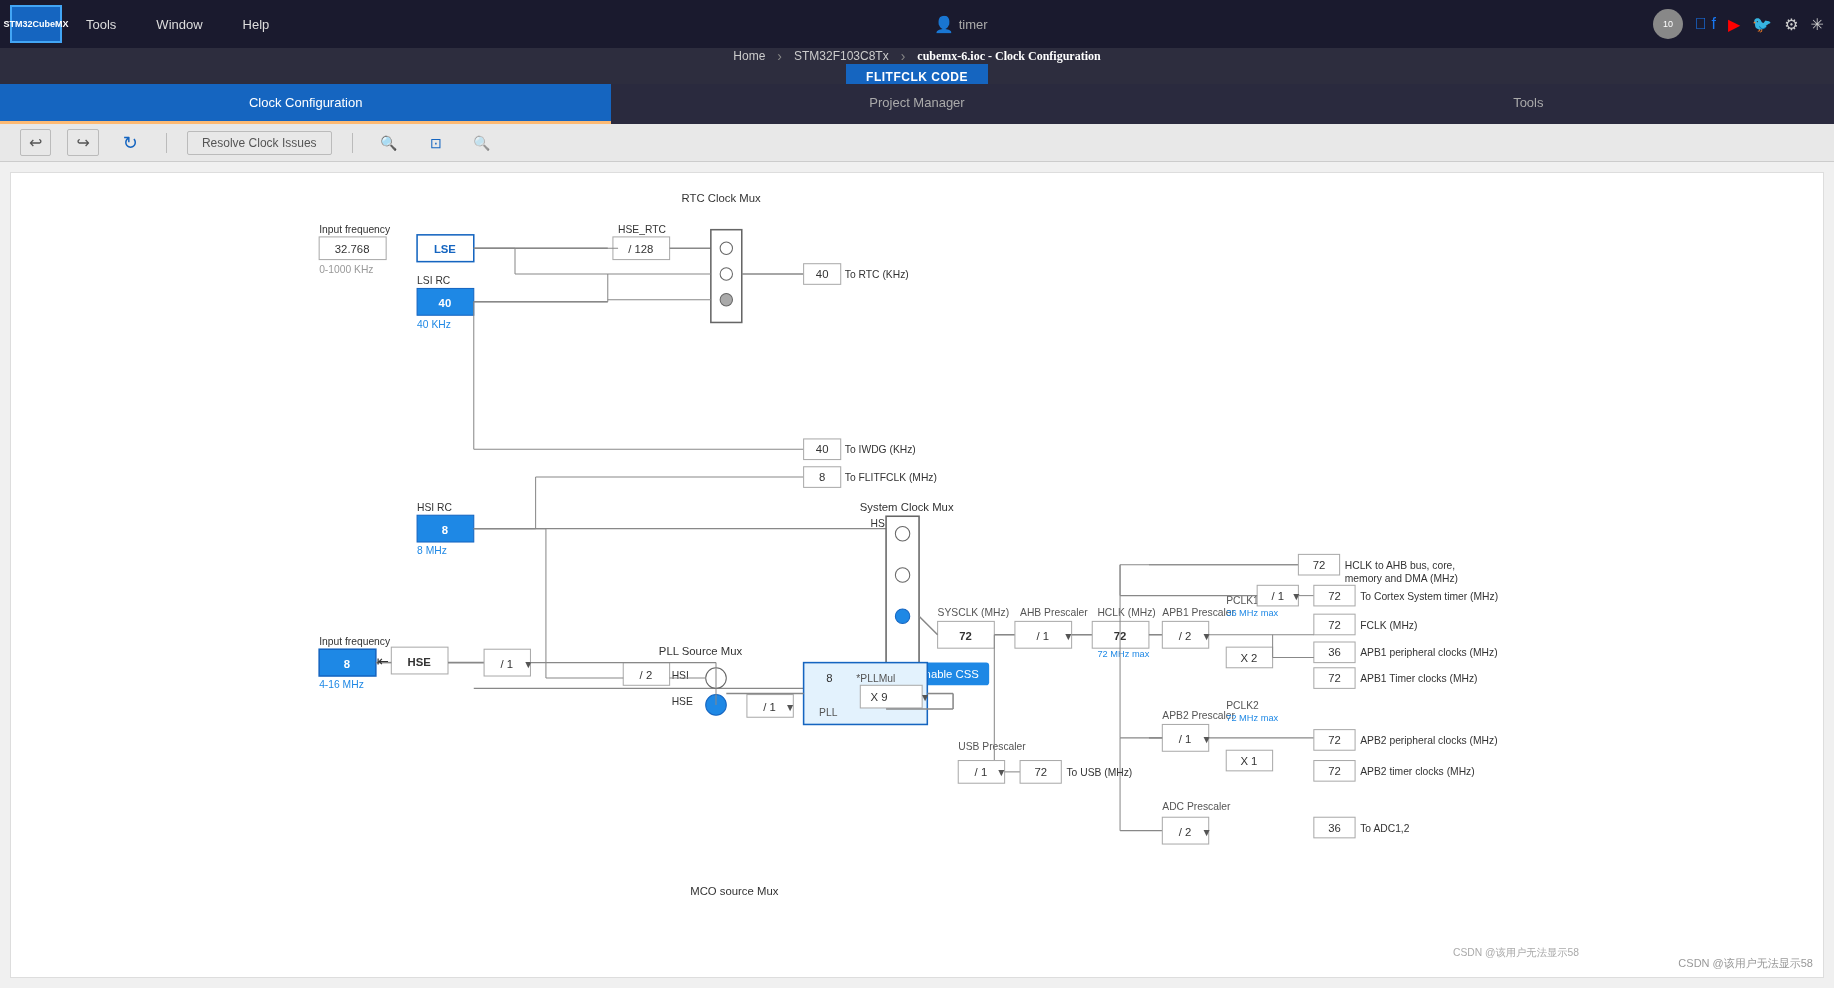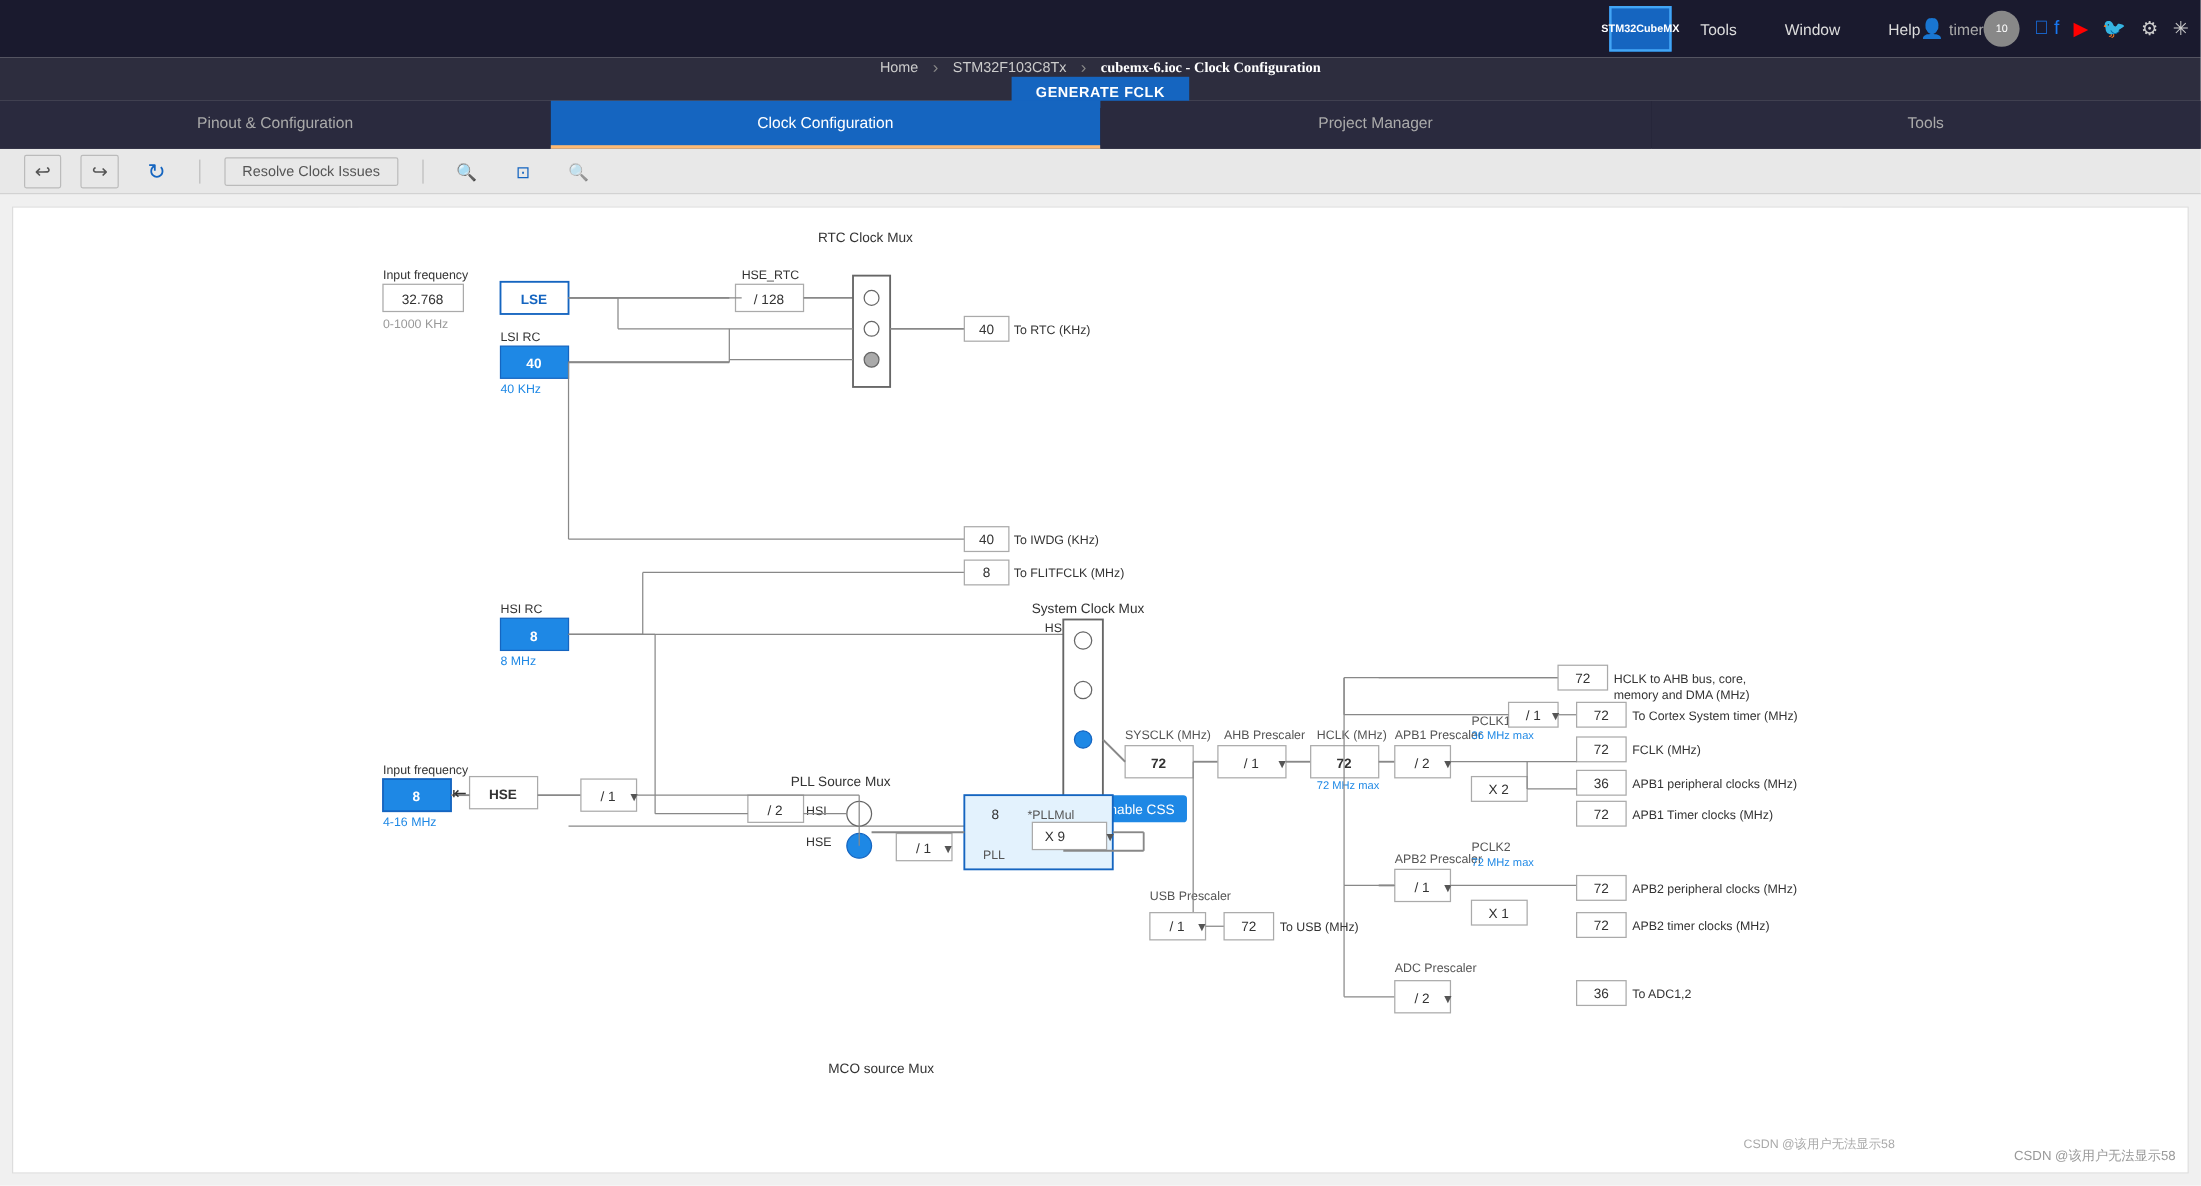--- a/index.html
+++ b/index.html
@@ -1,21 +1,21 @@
 <!DOCTYPE html>
 <html><head>
   <meta charset="utf-8">
   <style>
     * { box-sizing: border-box; margin: 0; padding: 0; }
     body { font-family: Arial, sans-serif; font-size: 12px; background: #f0f0f0; overflow: hidden; }
 
     
     #top-navbar {
       display: flex; align-items: center; background: #1a1a2e; color: white;
-      height: 48px; padding: 0 10px; justify-content: flex-end;
+      height: 48px; padding: 0 10px; justify-content: space-between;
     }
     #top-navbar .logo { width: 56px; height: 40px; display: flex; align-items: center; }
     #top-navbar .logo-box {
       width: 52px; height: 38px; background: #1565c0;
       display: flex; align-items: center; justify-content: center;
       font-size: 9px; font-weight: bold; color: white; border: 2px solid #42a5f5;
       line-height: 1.2; text-align: center;
     }
     #top-navbar .menu { display: flex; gap: 40px; }
     #top-navbar .menu span { color: #ddd; cursor: pointer; font-size: 13px; }
@@ -135,27 +135,24 @@
     </div>
     <span class="breadcrumb-sep">›</span>
     <div class="breadcrumb-item">
       <span>STM32F103C8Tx</span>
     </div>
     <span class="breadcrumb-sep">›</span>
     <div class="breadcrumb-item active">
       <span>cubemx-6.ioc - Clock Configuration</span>
     </div>
   </div>
-  <button class="generate-code-btn">GENERATE FCLK</button>
+  <button class="generate-code-btn">FLITFCLK CODE</button>
 </div>
 
 <div id="tab-bar">
-  <div class="tab">
-    <span>Pinout &amp; Configuration</span>
-  </div>
   <div class="tab active">
     <span>Clock Configuration</span>
   </div>
   <div class="tab">
     <span>Project Manager</span>
   </div>
   <div class="tab">
     <span>Tools</span>
   </div>
 </div>

